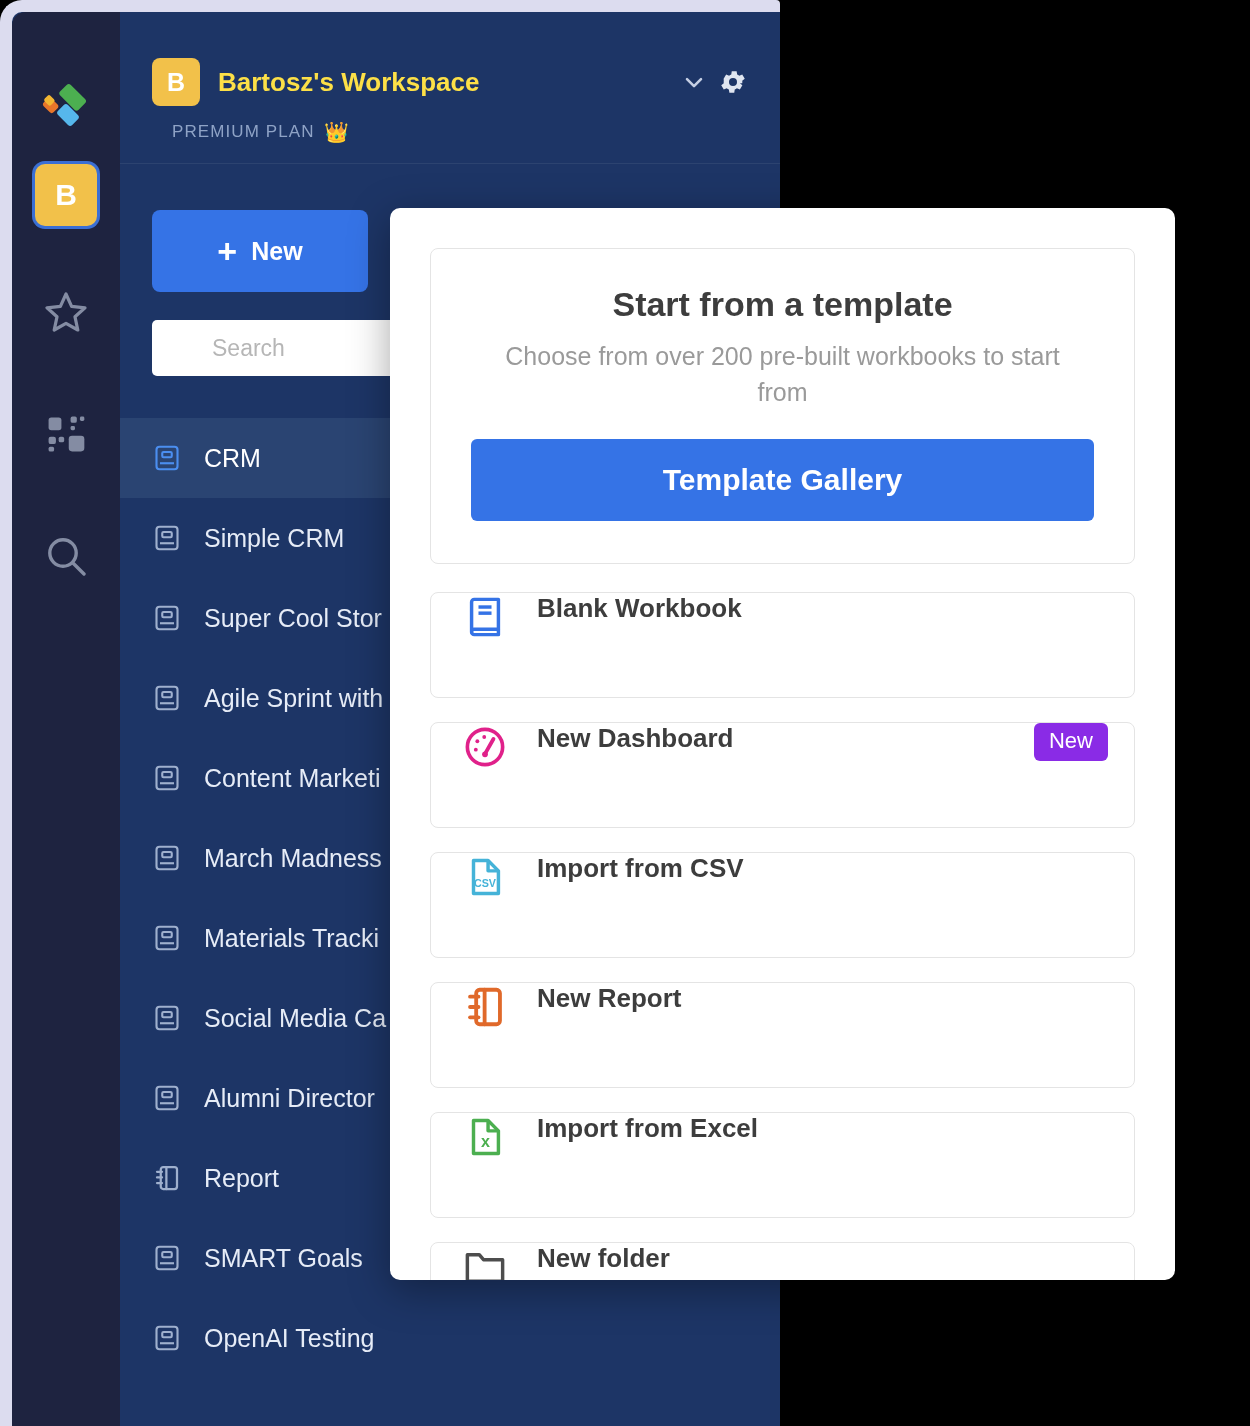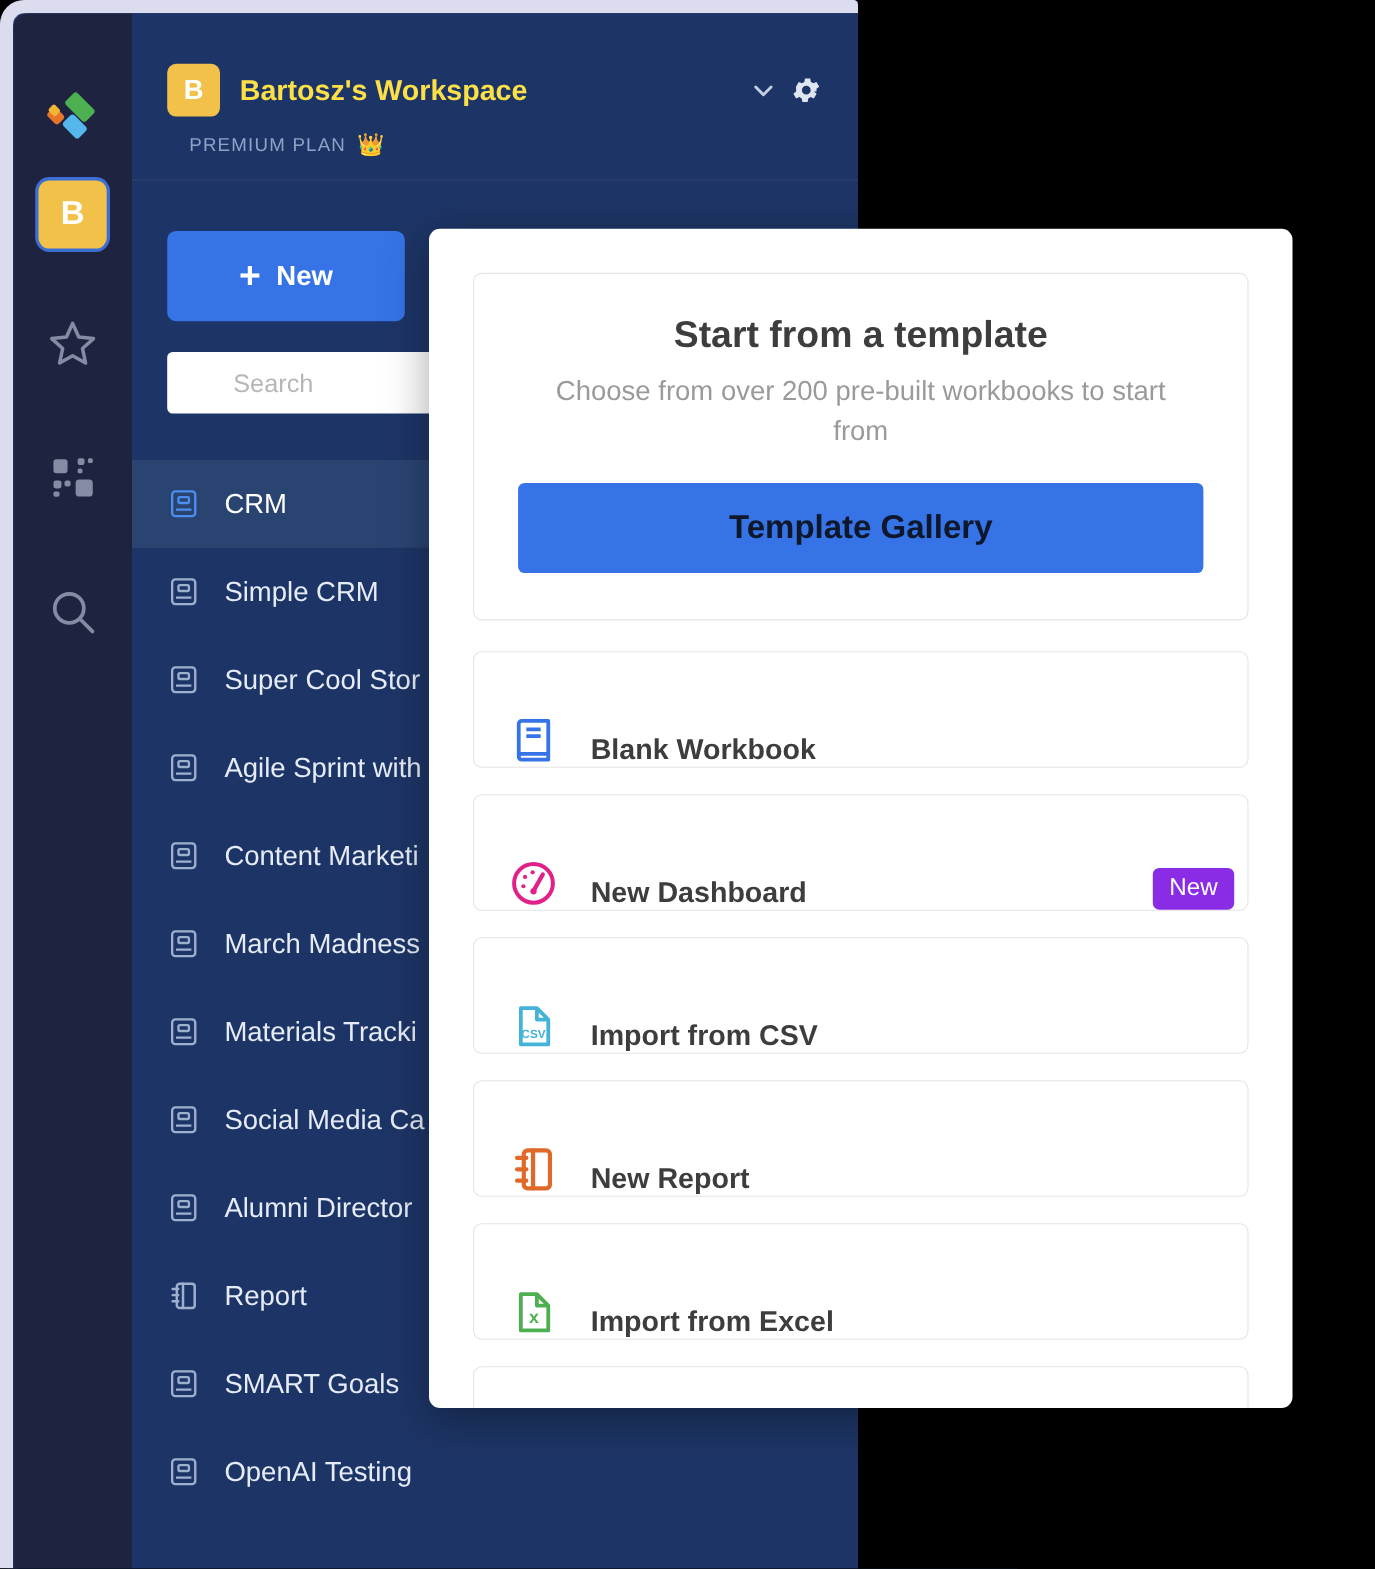--- a/index.html
+++ b/index.html
@@ -265,33 +265,33 @@
     line-height: 1.45;
     margin: 0 auto 28px auto;
     max-width: 600px;
     font-weight: normal;
   }
   #template-gallery-btn {
     display: block;
     width: 100%;
     height: 82px;
     background: #3573e6;
-    color: #0f172a;
+    color: #ffffff;
     border: none;
     border-radius: 6px;
     font-size: 30px;
     font-weight: bold;
     font-family: "Liberation Sans", sans-serif;
     cursor: pointer;
   }
   .menu-row {
     height: 106px;
     display: flex;
-    align-items: flex-end;
-    padding: 0 12px 0 30px;
+    align-items: flex-start;
+    padding: 0 26px 0 30px;
     margin-bottom: 24px;
     cursor: pointer;
   }
   .menu-row:last-child { margin-bottom: 0; }
   .menu-row .row-icon {
     width: 48px;
     height: 48px;
     flex: 0 0 48px;
     margin-right: 28px;
     display: flex;

